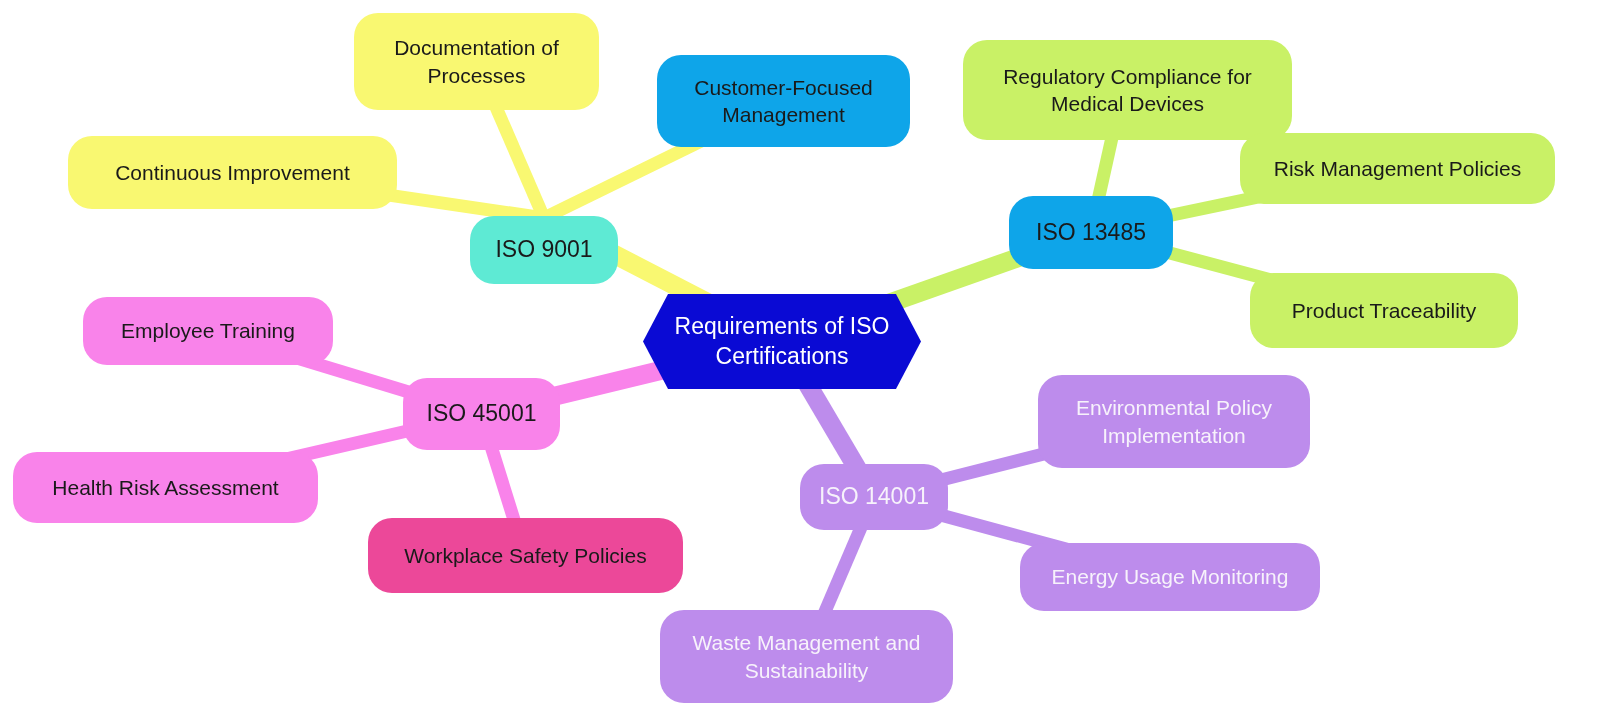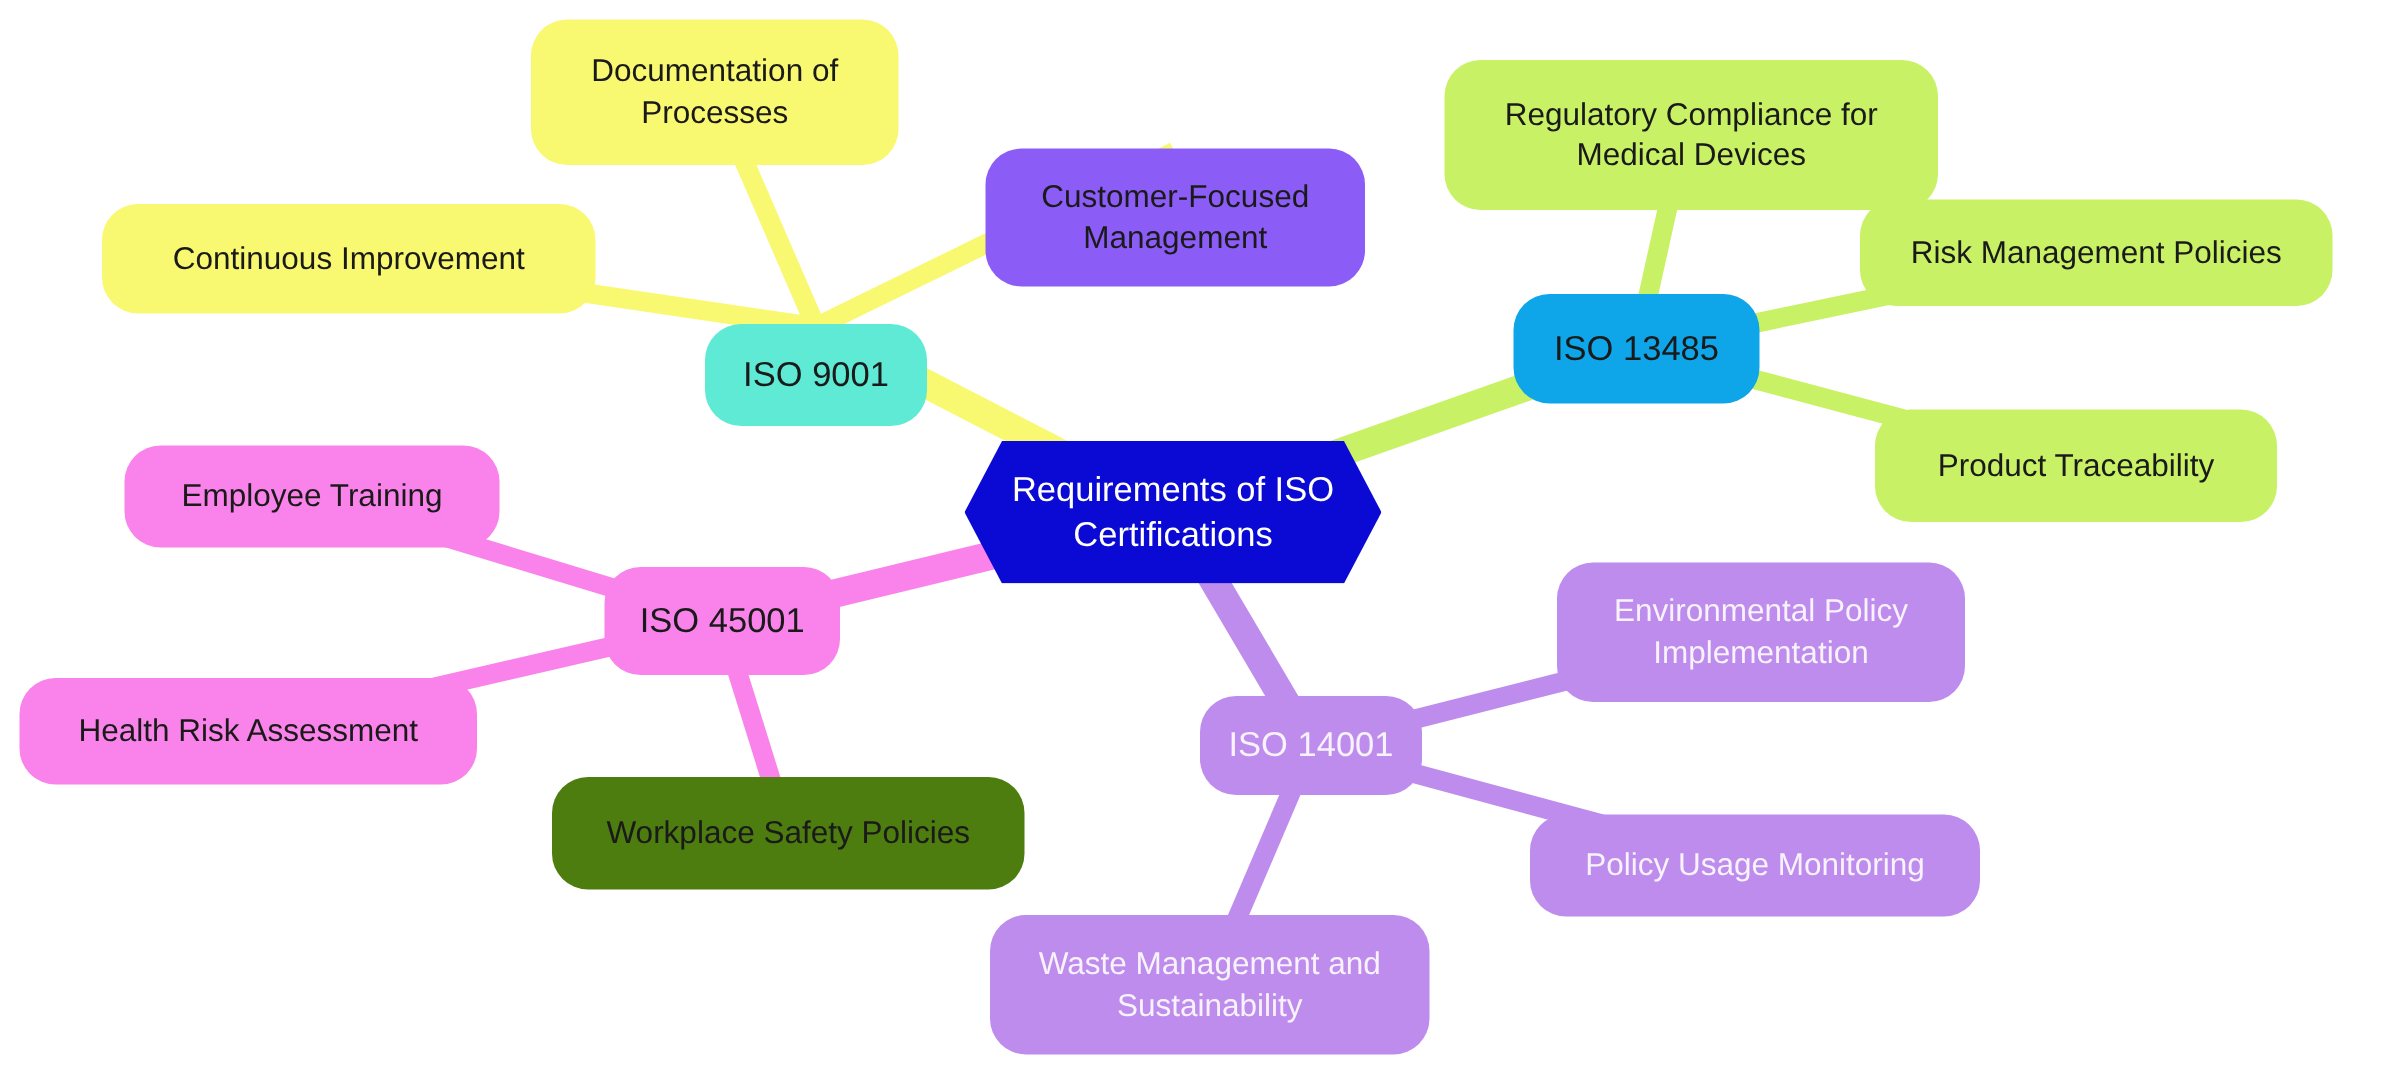--- a/index.html
+++ b/index.html
@@ -74,31 +74,31 @@
     <line class="edge-main" x1="782" y1="341" x2="874" y2="497" stroke="#BD8CEC"></line>
     <line class="edge-sub" x1="874" y1="497" x2="1174" y2="421" stroke="#BD8CEC"></line>
     <line class="edge-sub" x1="874" y1="497" x2="1170" y2="577" stroke="#BD8CEC"></line>
     <line class="edge-sub" x1="874" y1="497" x2="806" y2="656" stroke="#BD8CEC"></line>
   </svg>
 
   <div class="node center-node n-center" style="background: rgb(10, 10, 212);">Requirements of ISO Certifications</div>
 
   <div class="node branch n-iso9001" style="background: #5eead4; margin-top: 32px;">ISO 9001</div>
   <div class="node n-doc" style="background: rgb(249, 248, 113);">Documentation of Processes</div>
-  <div class="node n-customer" style="background: #8b5cf6; margin-top: 44px;">Customer-Focused Management</div>
+  <div class="node n-customer" style="background: #0ea5e9;">Customer-Focused Management</div>
   <div class="node n-cont" style="background: rgb(249, 248, 113);">Continuous Improvement</div>
 
   <div class="node branch n-iso13485" style="background: #0ea5e9;">ISO 13485</div>
   <div class="node n-reg" style="background: rgb(201, 241, 102);">Regulatory Compliance for Medical Devices</div>
   <div class="node n-product" style="background: rgb(201, 241, 102);">Product Traceability</div>
   <div class="node n-risk" style="background: rgb(201, 241, 102);">Risk Management Policies</div>
 
   <div class="node branch n-iso45001" style="background: rgb(249, 131, 234);">ISO 45001</div>
   <div class="node n-employee" style="background: rgb(249, 131, 234);">Employee Training</div>
   <div class="node n-health" style="background: rgb(249, 131, 234);">Health Risk Assessment</div>
-  <div class="node n-work" style="background: #4d7c0f;">Workplace Safety Policies</div>
+  <div class="node n-work" style="background: #ec4899;">Workplace Safety Policies</div>
 
   <div class="node branch purple-text n-iso14001" style="background: rgb(189, 140, 236);">ISO 14001</div>
   <div class="node purple-text n-env" style="background: rgb(189, 140, 236);">Environmental Policy Implementation</div>
-  <div class="node purple-text n-energy" style="background: rgb(189, 140, 236);">Policy Usage Monitoring</div>
+  <div class="node purple-text n-energy" style="background: rgb(189, 140, 236);">Energy Usage Monitoring</div>
   <div class="node purple-text n-waste" style="background: rgb(189, 140, 236);">Waste Management and Sustainability</div>
 
 </div>
 
 </body></html>

